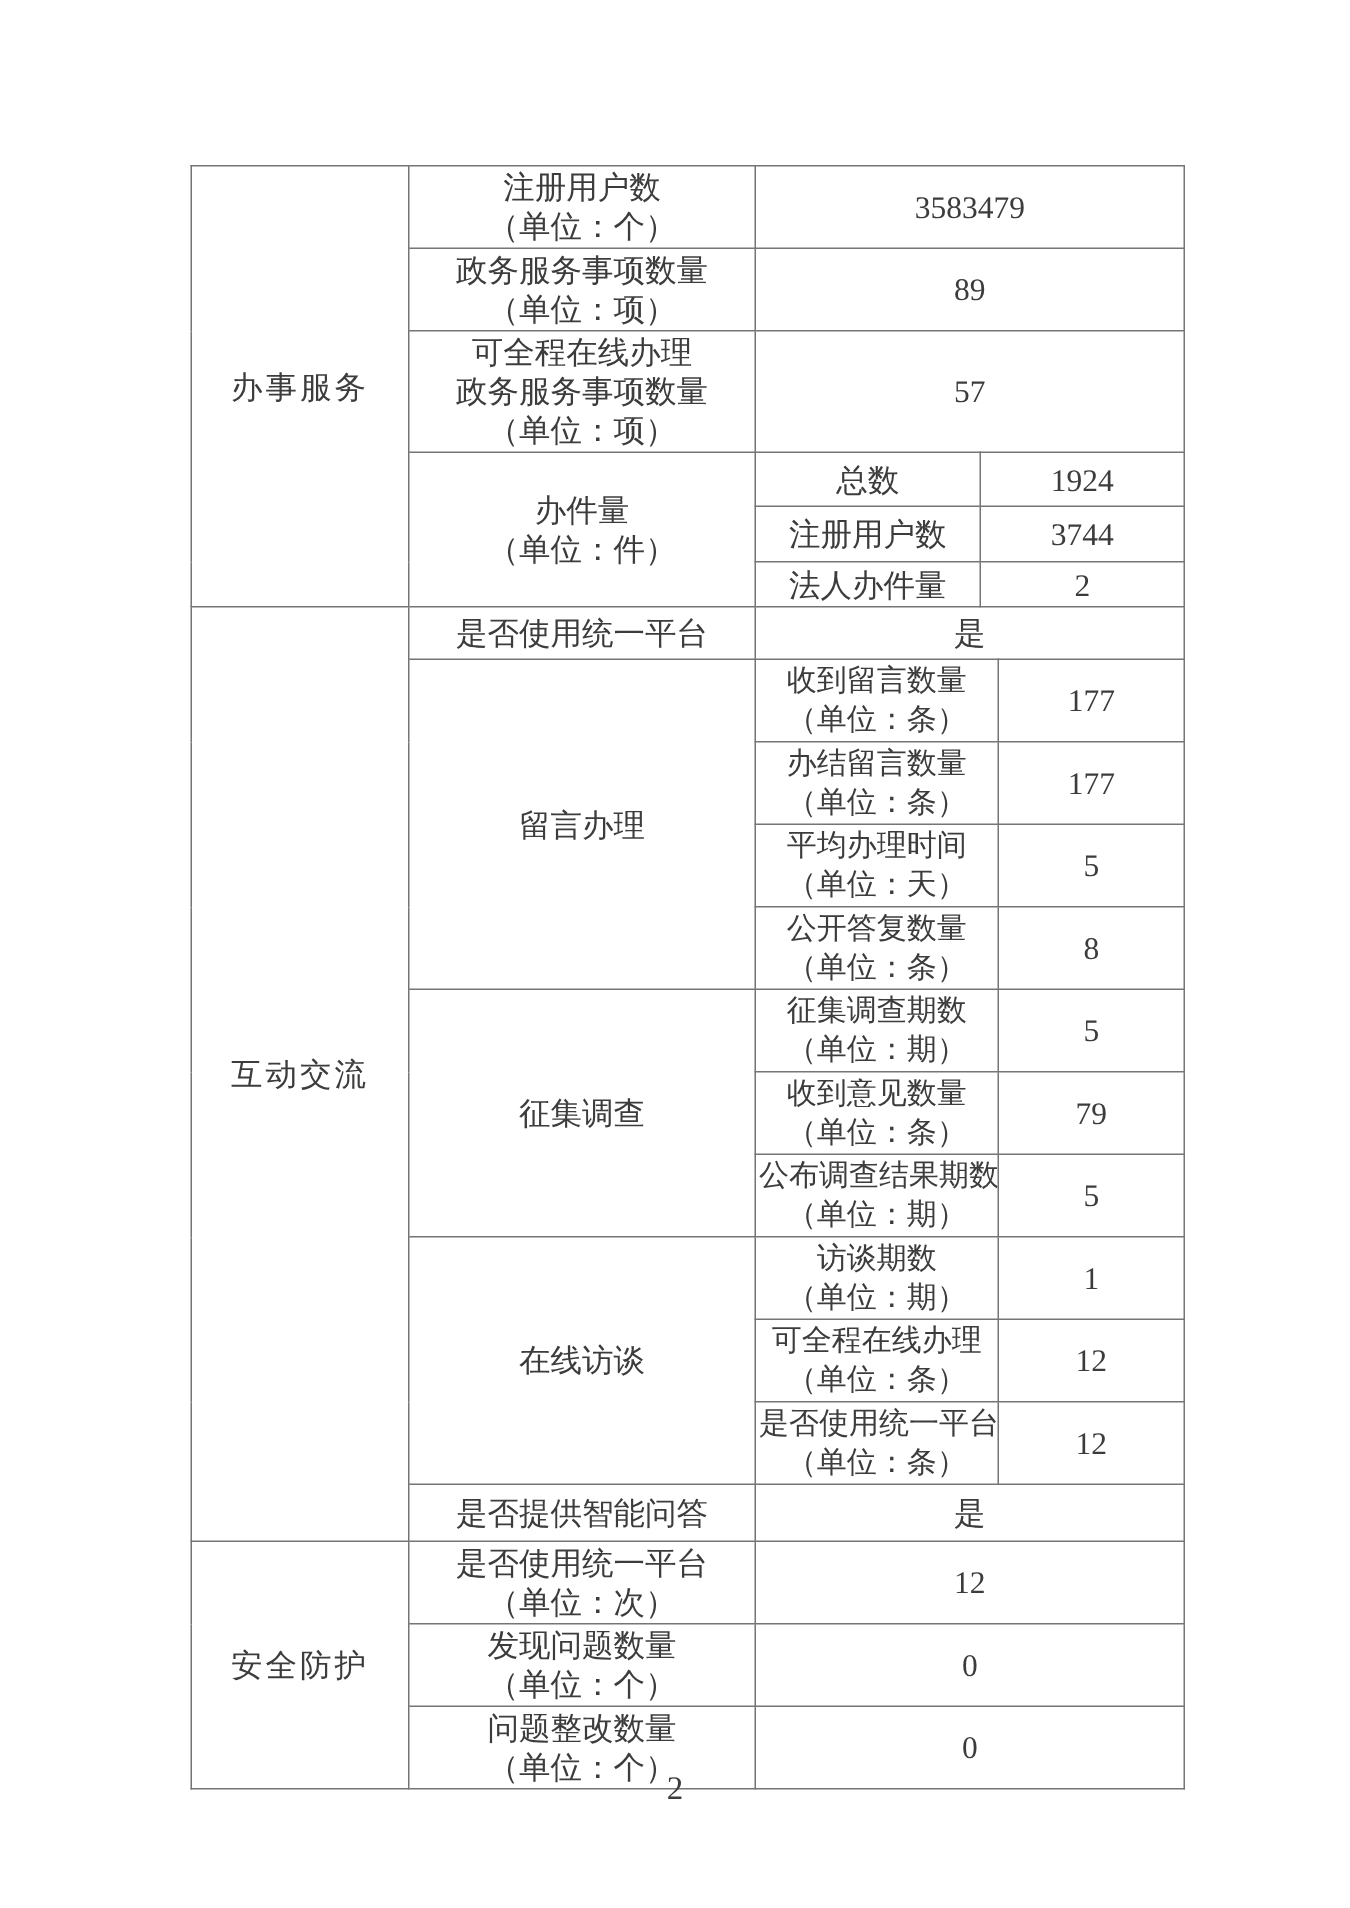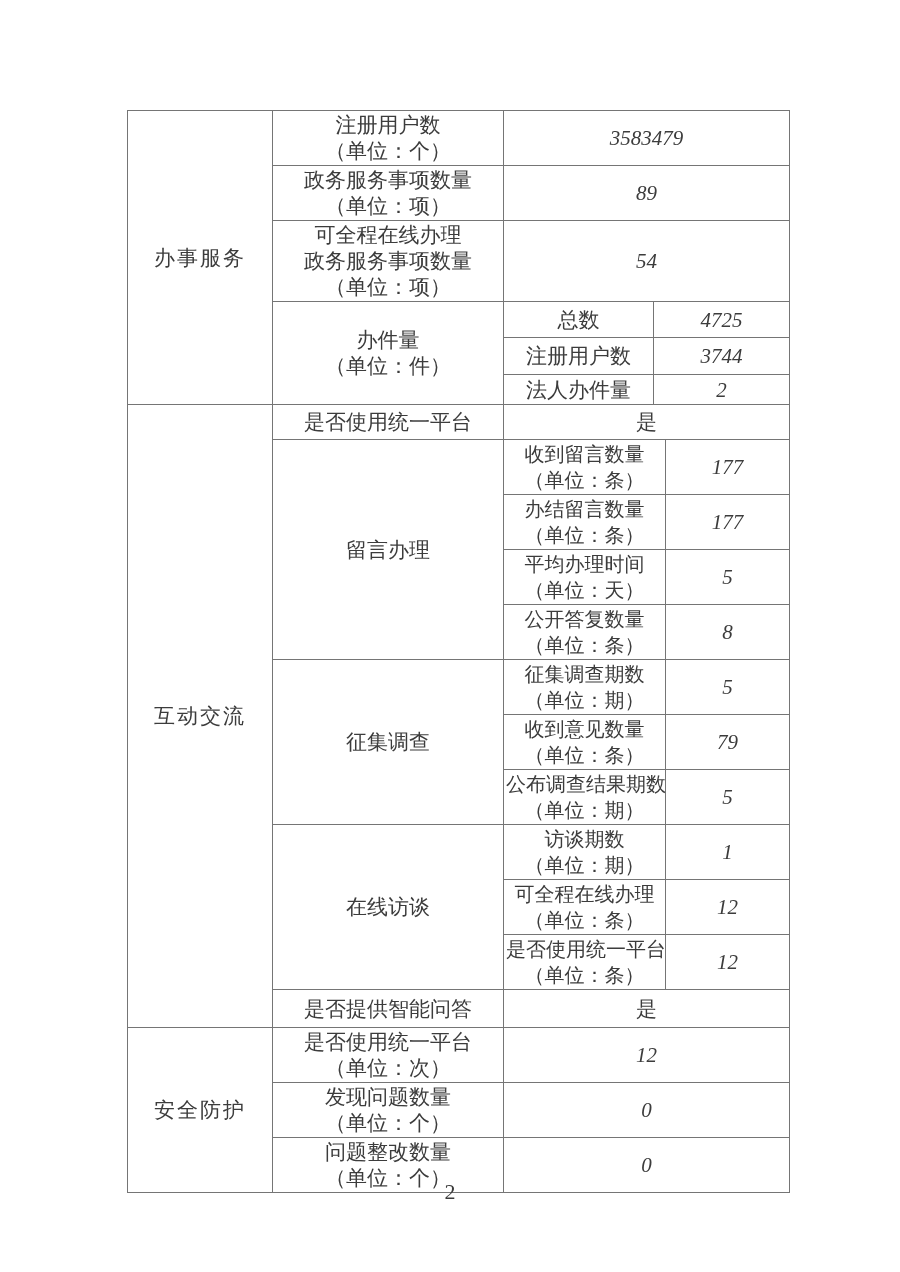--- a/index.html
+++ b/index.html
@@ -27,21 +27,21 @@
     vertical-align:middle;
     font-size:21px;
     line-height:26px;
     padding:1px 2px;
     overflow:hidden;
   }
   td.cat { letter-spacing:2px; }
   td.cat-top { vertical-align:top; padding-top:9px; }
   .line { display:block; white-space:nowrap; }
   .unit-line { display:block; white-space:nowrap; }
-  td.val { font-size:20px;font-style:italic; }
+  td.val { font-size:20px; }
   td.val-cn { font-size:21px; }
   td.sublbl { white-space:nowrap; font-size:20px; }
   td.sublbl .line, td.sublbl .unit-line { font-size:20px; }
   
   tr.h30{height:30px} tr.h35{height:35px} tr.h36{height:36px} tr.h37{height:37px}
   tr.h38{height:38px} tr.h51{height:51px} tr.h52{height:52px} tr.h53{height:53px}
   tr.h80{height:80px}
   .pagenum {
     position:absolute;
     top:1179px; left:0; width:100%;
@@ -79,29 +79,29 @@
       <span class="unit-line">（单位：项）</span>
     </td>
     <td colspan="3" class="val">89</td>
   </tr>
   <tr class="h80">
     <td>
       <span class="line">可全程在线办理</span>
       <span class="line">政务服务事项数量</span>
       <span class="unit-line">（单位：项）</span>
     </td>
-    <td colspan="3" class="val">54</td>
+    <td colspan="3" class="val">57</td>
   </tr>
   <tr class="h36">
     <td rowspan="3">
       <span class="line">办件量</span>
       <span class="unit-line">（单位：件）</span>
     </td>
     <td class="sublbl">总数</td>
-    <td colspan="2" class="val">4725</td>
+    <td colspan="2" class="val">1924</td>
   </tr>
   <tr class="h37">
     <td class="sublbl">注册用户数</td>
     <td colspan="2" class="val">3744</td>
   </tr>
   <tr class="h30">
     <td class="sublbl">法人办件量</td>
     <td colspan="2" class="val">2</td>
   </tr>
 

